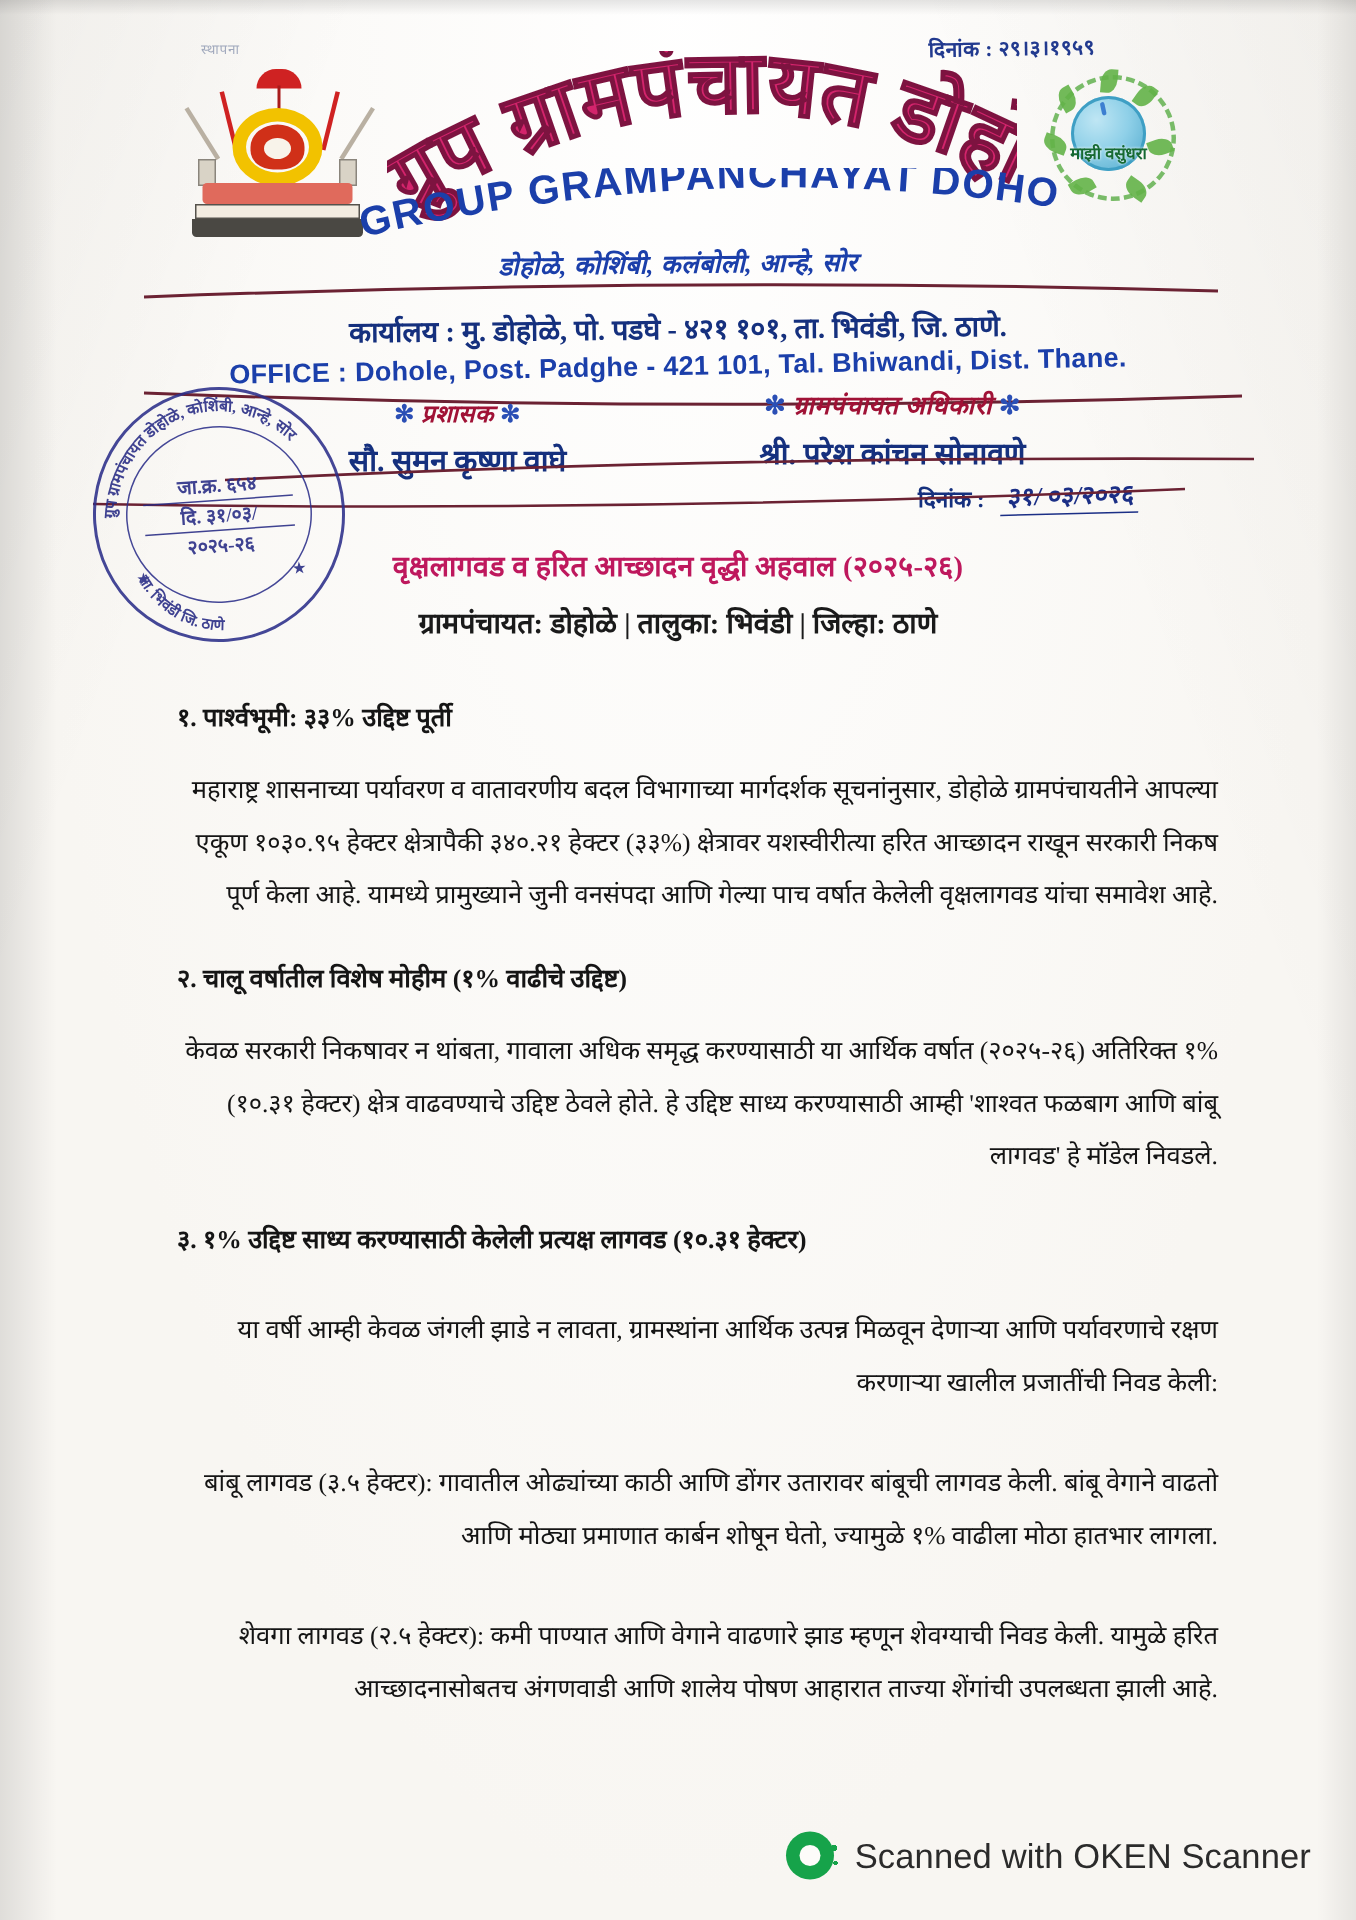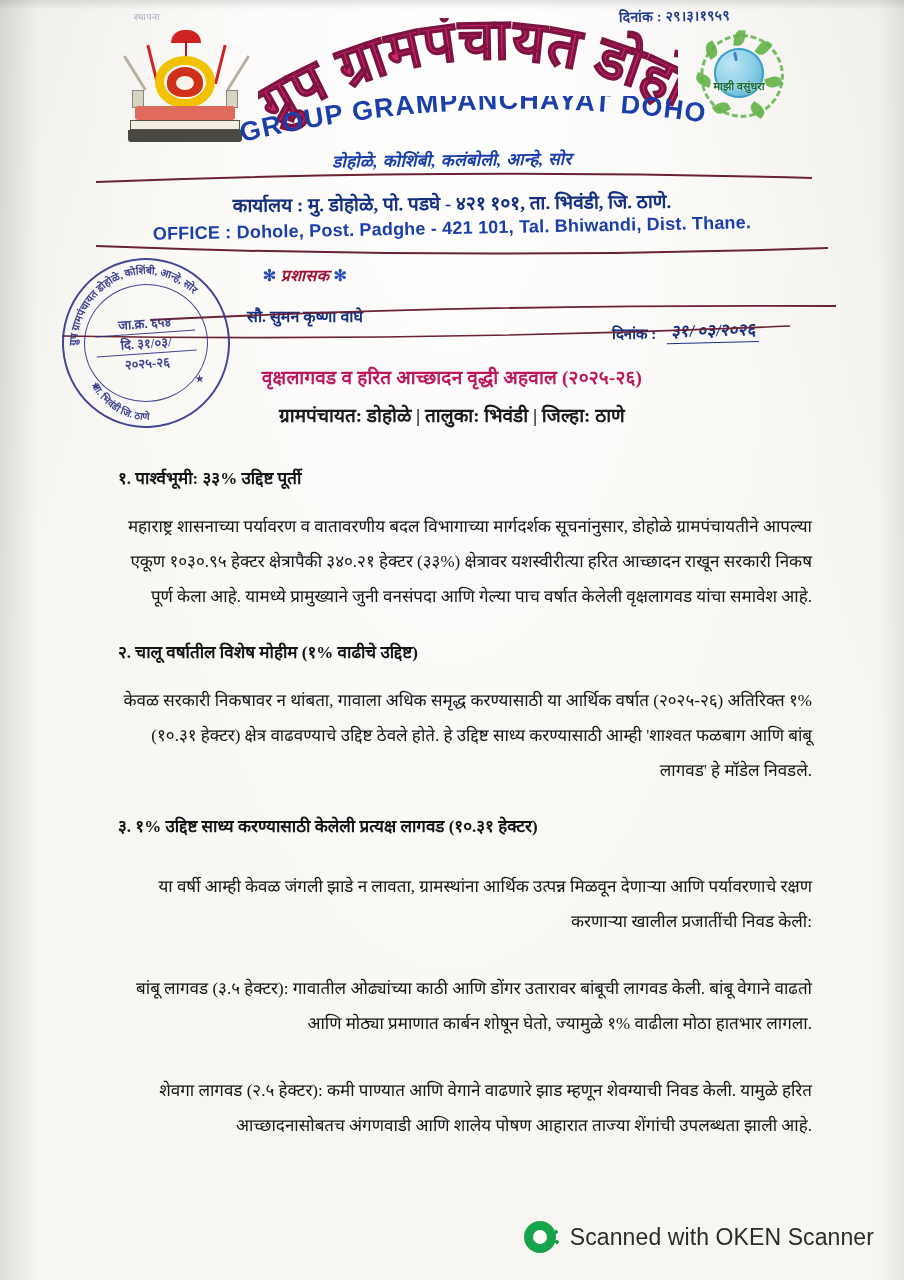--- a/index.html
+++ b/index.html
@@ -16,21 +16,21 @@
   .page:before{
     content:"";position:absolute;inset:0;
     background:
       linear-gradient(110deg,rgba(0,0,0,0.035) 0%,rgba(0,0,0,0) 18%),
       linear-gradient(250deg,rgba(0,0,0,0.03) 0%,rgba(0,0,0,0) 22%),
       radial-gradient(ellipse at 50% 0%,rgba(255,255,255,0.9) 0%,rgba(248,246,242,1) 70%);
     pointer-events:none;z-index:0;
   }
 
   
-  .header{position:absolute;left:0;top:0;width:788px;height:250px;z-index:3;}
+  .header{position:absolute;left:0;top:16px;width:788px;height:250px;z-index:3;}
 
   .estd{
     position:absolute;left:134px;top:10px;
     font-size:9px;color:#7f8ba8;letter-spacing:.5px;
     opacity:.72;font-family:"DejaVu Sans",sans-serif;
   }
 
   
   .emblem{position:absolute;left:126px;top:28px;width:118px;height:118px;}
   .emblem .umbrella{
@@ -139,23 +139,23 @@
   .off-col{position:absolute;text-align:center;}
   .off-left{left:190px;top:6px;width:230px;}
   .off-right{left:430px;top:0px;width:330px;}
   .off-title{
     font-family:"Liberation Serif","DejaVu Serif",serif;
     font-weight:bold;font-style:italic;font-size:16px;color:#a01236;
     letter-spacing:.3px;
   }
   .off-title .ast{color:#2b4fb5;font-style:normal;}
   .off-name{
-    margin-top:19px;
-    font-family:"Liberation Serif","DejaVu Serif",serif;
-    font-weight:bold;font-size:16px;color:#15307e;
+    margin-top:7px;
+    font-family:"Liberation Serif","DejaVu Serif",serif;
+    font-weight:bold;font-size:20px;color:#15307e;
   }
   .off-right .off-title{font-size:17px;}
   .off-date-wrap{
     position:absolute;left:612px;top:60px;
     font-family:"Liberation Serif","DejaVu Serif",serif;
     font-weight:bold;font-size:15px;color:#15307e;
     display:flex;align-items:flex-end;gap:12px;
   }
   .off-date-val{
     font-family:"Liberation Serif",serif;font-weight:bold;font-size:17px;
@@ -341,20 +341,28 @@
 
     <div class="off-col off-left">
       <div class="off-title">
         <span class="ast">✻</span>
         <span>प्रशासक</span>
         <span class="ast">✻</span>
       </div>
       <div class="off-name">सौ. सुमन कृष्णा वाघे</div>
     </div>
 
+    <div class="off-col off-right">
+      <div class="off-title">
+        <span class="ast">✻</span>
+        <span>ग्रामपंचायत अधिकारी</span>
+        <span class="ast">✻</span>
+      </div>
+      <div class="off-name">श्री. परेश कांचन सोनावणे</div>
+    </div>
 
     <div class="off-date-wrap">
       <span>दिनांक :</span>
       <span class="off-date-val">३१/ ०३/२०२६</span>
     </div>
 
     <div class="sep" style="top:42px;">
       <svg viewBox="0 0 904 24" preserveAspectRatio="none">
         <path d="M 150,20 Q 470,4 836,6" stroke="#6b2233" stroke-width="1.8" fill="none"></path>
       </svg>

